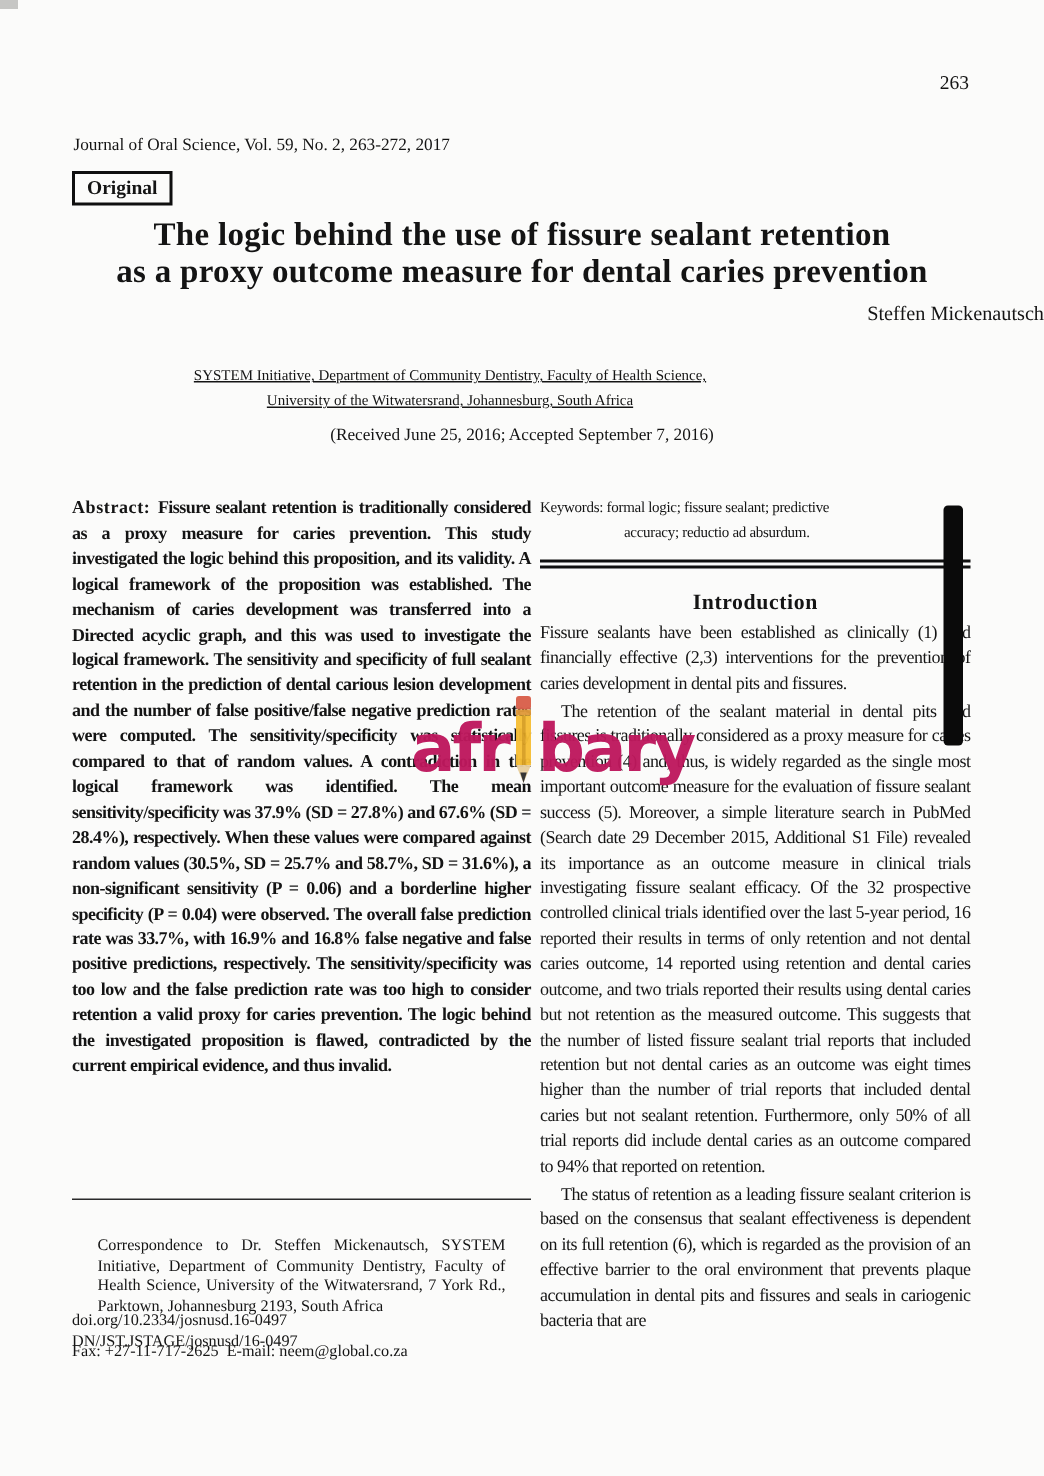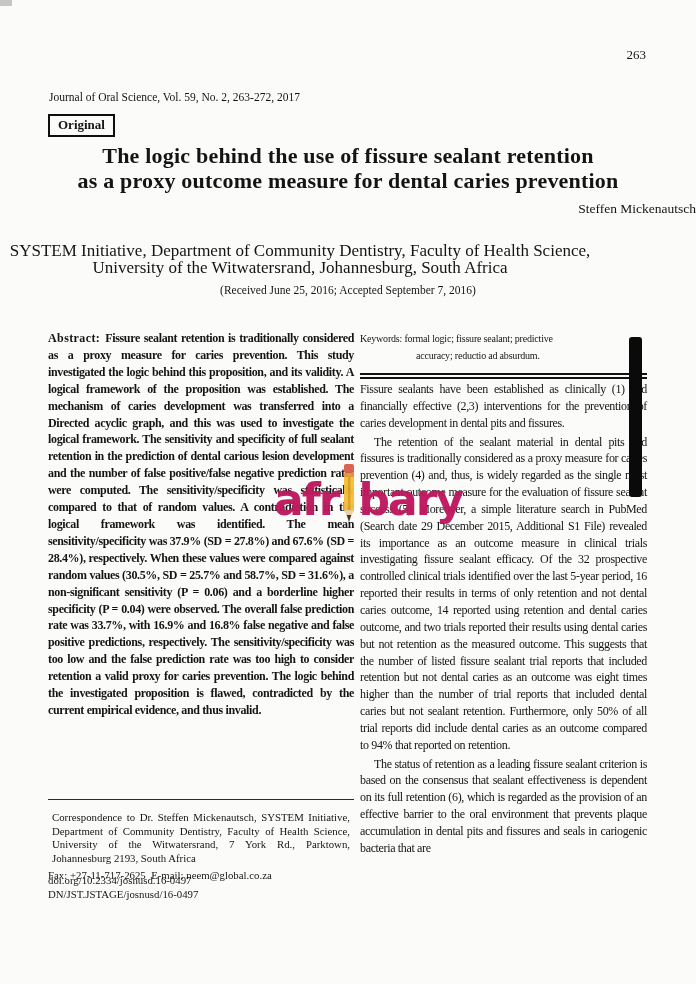--- a/index.html
+++ b/index.html
@@ -31,21 +31,21 @@
     text-align: center;
     font-size: 22px; font-weight: bold; line-height: 25px;
     letter-spacing: 0.2px;
   }
   .author {
     position: absolute; top: 201px; left: 0; width: 696px;
     text-align: right; font-size: 13.5px;
   }
   .affiliation {
     position: absolute; top: 242px; left: 0; width: 600px;
-    text-align: center; font-size: 17px; line-height: 17px;
+    text-align: center; font-size: 10px; line-height: 17px; text-decoration: underline;
   }
   .received {
     position: absolute; top: 284px; left: 0; width: 696px;
     text-align: center; font-size: 11.5px;
   }
   .col-left {
     position: absolute; top: 330px; left: 48px; width: 306px;
   }
   .abstract-para {
     font-size: 12px; font-weight: bold;
@@ -55,21 +55,21 @@
   }
   .abstract-label { letter-spacing: 0.4px; margin-right: 5px; }
   .corr-rule {
     position: absolute; top: 799px; left: 48px; width: 306px;
     border-top: 1.5px solid #2a2a2a;
   }
   .corr-block {
     position: absolute; top: 807px; left: 48px; width: 306px;
     font-size: 10.8px; line-height: 13.6px;
   }
-  .corr-address { text-align: justify; margin: 4px; }
+  .corr-address { text-align: justify; margin: 17px; }
   .corr-fax { margin: 0; }
   .doi-block {
     position: absolute; top: 874px; left: 48px; width: 306px;
     font-size: 10.8px; line-height: 13.6px;
   }
   .col-right {
     position: absolute; top: 330px; left: 360px; width: 287px;
   }
   .keywords {
     font-size: 10px; line-height: 17px;
@@ -171,20 +171,21 @@
     <div>doi.org/10.2334/josnusd.16-0497</div>
     <div>DN/JST.JSTAGE/josnusd/16-0497</div>
   </div>
 
   <div class="col-right">
     <div class="keywords">
       <div>Keywords: formal logic; fissure sealant; predictive</div>
       <div class="kw2">accuracy; reductio ad absurdum.</div>
     </div>
     <div class="double-rule"></div>
+    <div class="intro-heading">Introduction</div>
     <p class="intro-para">Fissure sealants have been established as clinically (1) and financially effective (2,3) interventions for the prevention of caries development in dental pits and fissures.</p>
     <p class="intro-para indented">The retention of the sealant material in dental pits and fissures is traditionally considered as a proxy measure for caries prevention (4) and, thus, is widely regarded as the single most important outcome measure for the evaluation of fissure sealant success (5). Moreover, a simple literature search in PubMed (Search date 29 December 2015, Additional S1 File) revealed its importance as an outcome measure in clinical trials investigating fissure sealant efficacy. Of the 32 prospective controlled clinical trials identified over the last 5-year period, 16 reported their results in terms of only retention and not dental caries outcome, 14 reported using retention and dental caries outcome, and two trials reported their results using dental caries but not retention as the measured outcome. This suggests that the number of listed fissure sealant trial reports that included retention but not dental caries as an outcome was eight times higher than the number of trial reports that included dental caries but not sealant retention. Furthermore, only 50% of all trial reports did include dental caries as an outcome compared to 94% that reported on retention.</p>
     <p class="intro-para indented">The status of retention as a leading fissure sealant criterion is based on the consensus that sealant effectiveness is dependent on its full retention (6), which is regarded as the provision of an effective barrier to the oral environment that prevents plaque accumulation in dental pits and fissures and seals in cariogenic bacteria that are</p>
   </div>
 
   <div class="scan-bar"></div>
 
   <div class="watermark">
     <span>afr</span>
       <span class="pencil-wrap"><svg width="18" height="58" viewBox="0 0 18 58" xmlns="http://www.w3.org/2000/svg">

